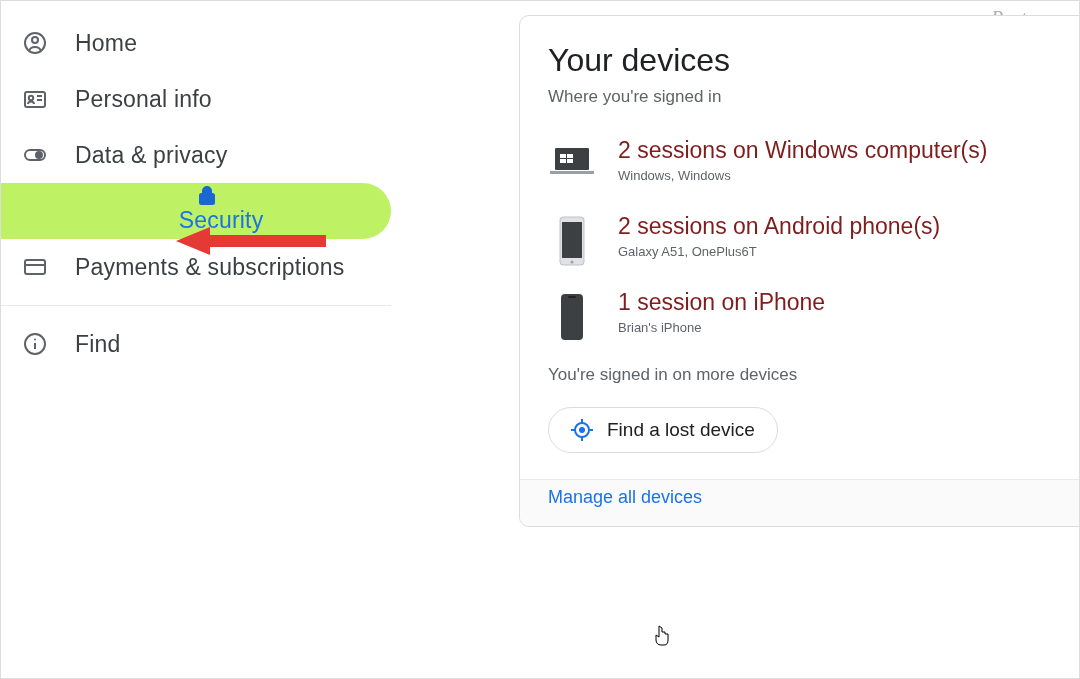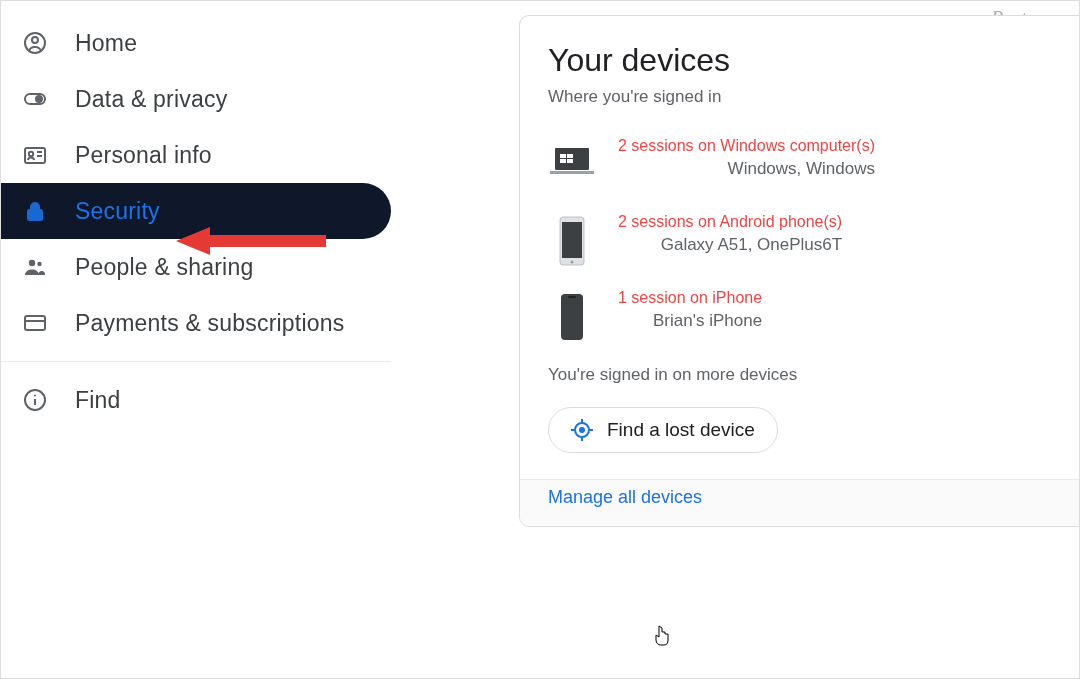--- a/index.html
+++ b/index.html
@@ -35,21 +35,22 @@
       flex-shrink: 0;
     }
     .sidebar-item .label {
       margin-left: 28px;
       font-size: 23px;
       color: #3c4043;
       font-weight: 500;
       letter-spacing: 0.2px;
     }
     .sidebar-item.active {
-      background: #0f172a;
+      background: #bef264;
+      flex-direction: column;
     }
     .sidebar-item.active .label {
       color: #1a73e8;
     }
     .sidebar-item.active svg { stroke: #1967d2; fill: #1967d2; }
     .divider {
       height: 1px;
       background: #e8eaed;
       margin: 10px 0 10px 0;
       width: 100%;
@@ -91,29 +92,28 @@
       width: 48px;
       height: 48px;
       display: flex;
       align-items: center;
       justify-content: center;
       flex-shrink: 0;
       margin-top: 4px;
     }
     .device-text { margin-left: 22px; }
     .device-title {
-      font-size: 16px;
-      color: #ef4444;
+      font-size: 23px;
+      color: #7f1d1d;
       font-weight: 400;
       margin-bottom: 4px;
     }
     .device-sub {
-      font-size: 17px;
+      font-size: 13px;
       color: #5f6368;
-      text-align: right;
     }
     .more-devices {
       font-size: 17px;
       color: #5f6368;
       margin-top: 4px;
       margin-bottom: 22px;
     }
     .find-button {
       display: inline-flex;
       align-items: flex-end;
@@ -169,61 +169,50 @@
           <circle cx="12" cy="9" r="3"></circle>
           <path d="M6 20c1-3 4-4 6-4s5 1 6 4"></path>
         </svg>
     </span>
     <span class="label">Home</span>
   </div>
 
   <div class="sidebar-item">
     <span class="icon">
       <svg width="24" height="24" viewBox="0 0 24 24" fill="none" stroke="#5f6368" stroke-width="2">
-          <rect x="2" y="7" width="20" height="10" rx="5"></rect>
-          <circle cx="16" cy="12" r="3" fill="#5f6368"></circle>
-        </svg>
-    </span>
-    <span class="label">Data &amp; privacy</span>
-  </div>
-
-  <div class="sidebar-item">
-    <span class="icon">
-      <svg width="24" height="24" viewBox="0 0 24 24" fill="none" stroke="#5f6368" stroke-width="2">
           <rect x="2" y="5" width="20" height="15" rx="2"></rect>
           <circle cx="8" cy="11" r="2.2"></circle>
           <path d="M4.8 17c.6-1.8 2-2.5 3.2-2.5s2.6.7 3.2 2.5"></path>
           <line x1="14" y1="9" x2="19" y2="9"></line>
           <line x1="14" y1="13" x2="19" y2="13"></line>
         </svg>
     </span>
     <span class="label">Personal info</span>
   </div>
 
+  <div class="sidebar-item">
+    <span class="icon">
+      <svg width="24" height="24" viewBox="0 0 24 24" fill="none" stroke="#5f6368" stroke-width="2">
+          <rect x="2" y="7" width="20" height="10" rx="5"></rect>
+          <circle cx="16" cy="12" r="3" fill="#5f6368"></circle>
+        </svg>
+    </span>
+    <span class="label">Data &amp; privacy</span>
+  </div>
+
   <div class="sidebar-item active">
     <span class="icon">
       <svg width="24" height="24" viewBox="0 0 24 24" fill="none" stroke="#1967d2" stroke-width="2">
           <rect x="5" y="11" width="14" height="10" rx="1.5"></rect>
           <path d="M8 11V8a4 4 0 0 1 8 0v3"></path>
         </svg>
     </span>
     <span class="label">Security</span>
   </div>
 
-  <div class="sidebar-item">
-    <span class="icon">
-      <svg width="24" height="24" viewBox="0 0 24 24" fill="#5f6368">
-          <circle cx="9" cy="8" r="3.2"></circle>
-          <circle cx="16.5" cy="9" r="2.2"></circle>
-          <path d="M2 20c0-3.5 3.5-5.5 7-5.5s7 2 7 5.5H2z"></path>
-          <path d="M15 20c0-2 1.5-4 4-4 2 0 3 1.5 3 3.5v.5h-7z"></path>
-        </svg>
-    </span>
-    <span class="label">People &amp; sharing</span>
-  </div>
 
   <div class="sidebar-item">
     <span class="icon">
       <svg width="24" height="24" viewBox="0 0 24 24" fill="none" stroke="#5f6368" stroke-width="2">
           <rect x="2" y="5" width="20" height="14" rx="2"></rect>
           <line x1="2" y1="10" x2="22" y2="10"></line>
         </svg>
     </span>
     <span class="label">Payments &amp; subscriptions</span>
   </div>

